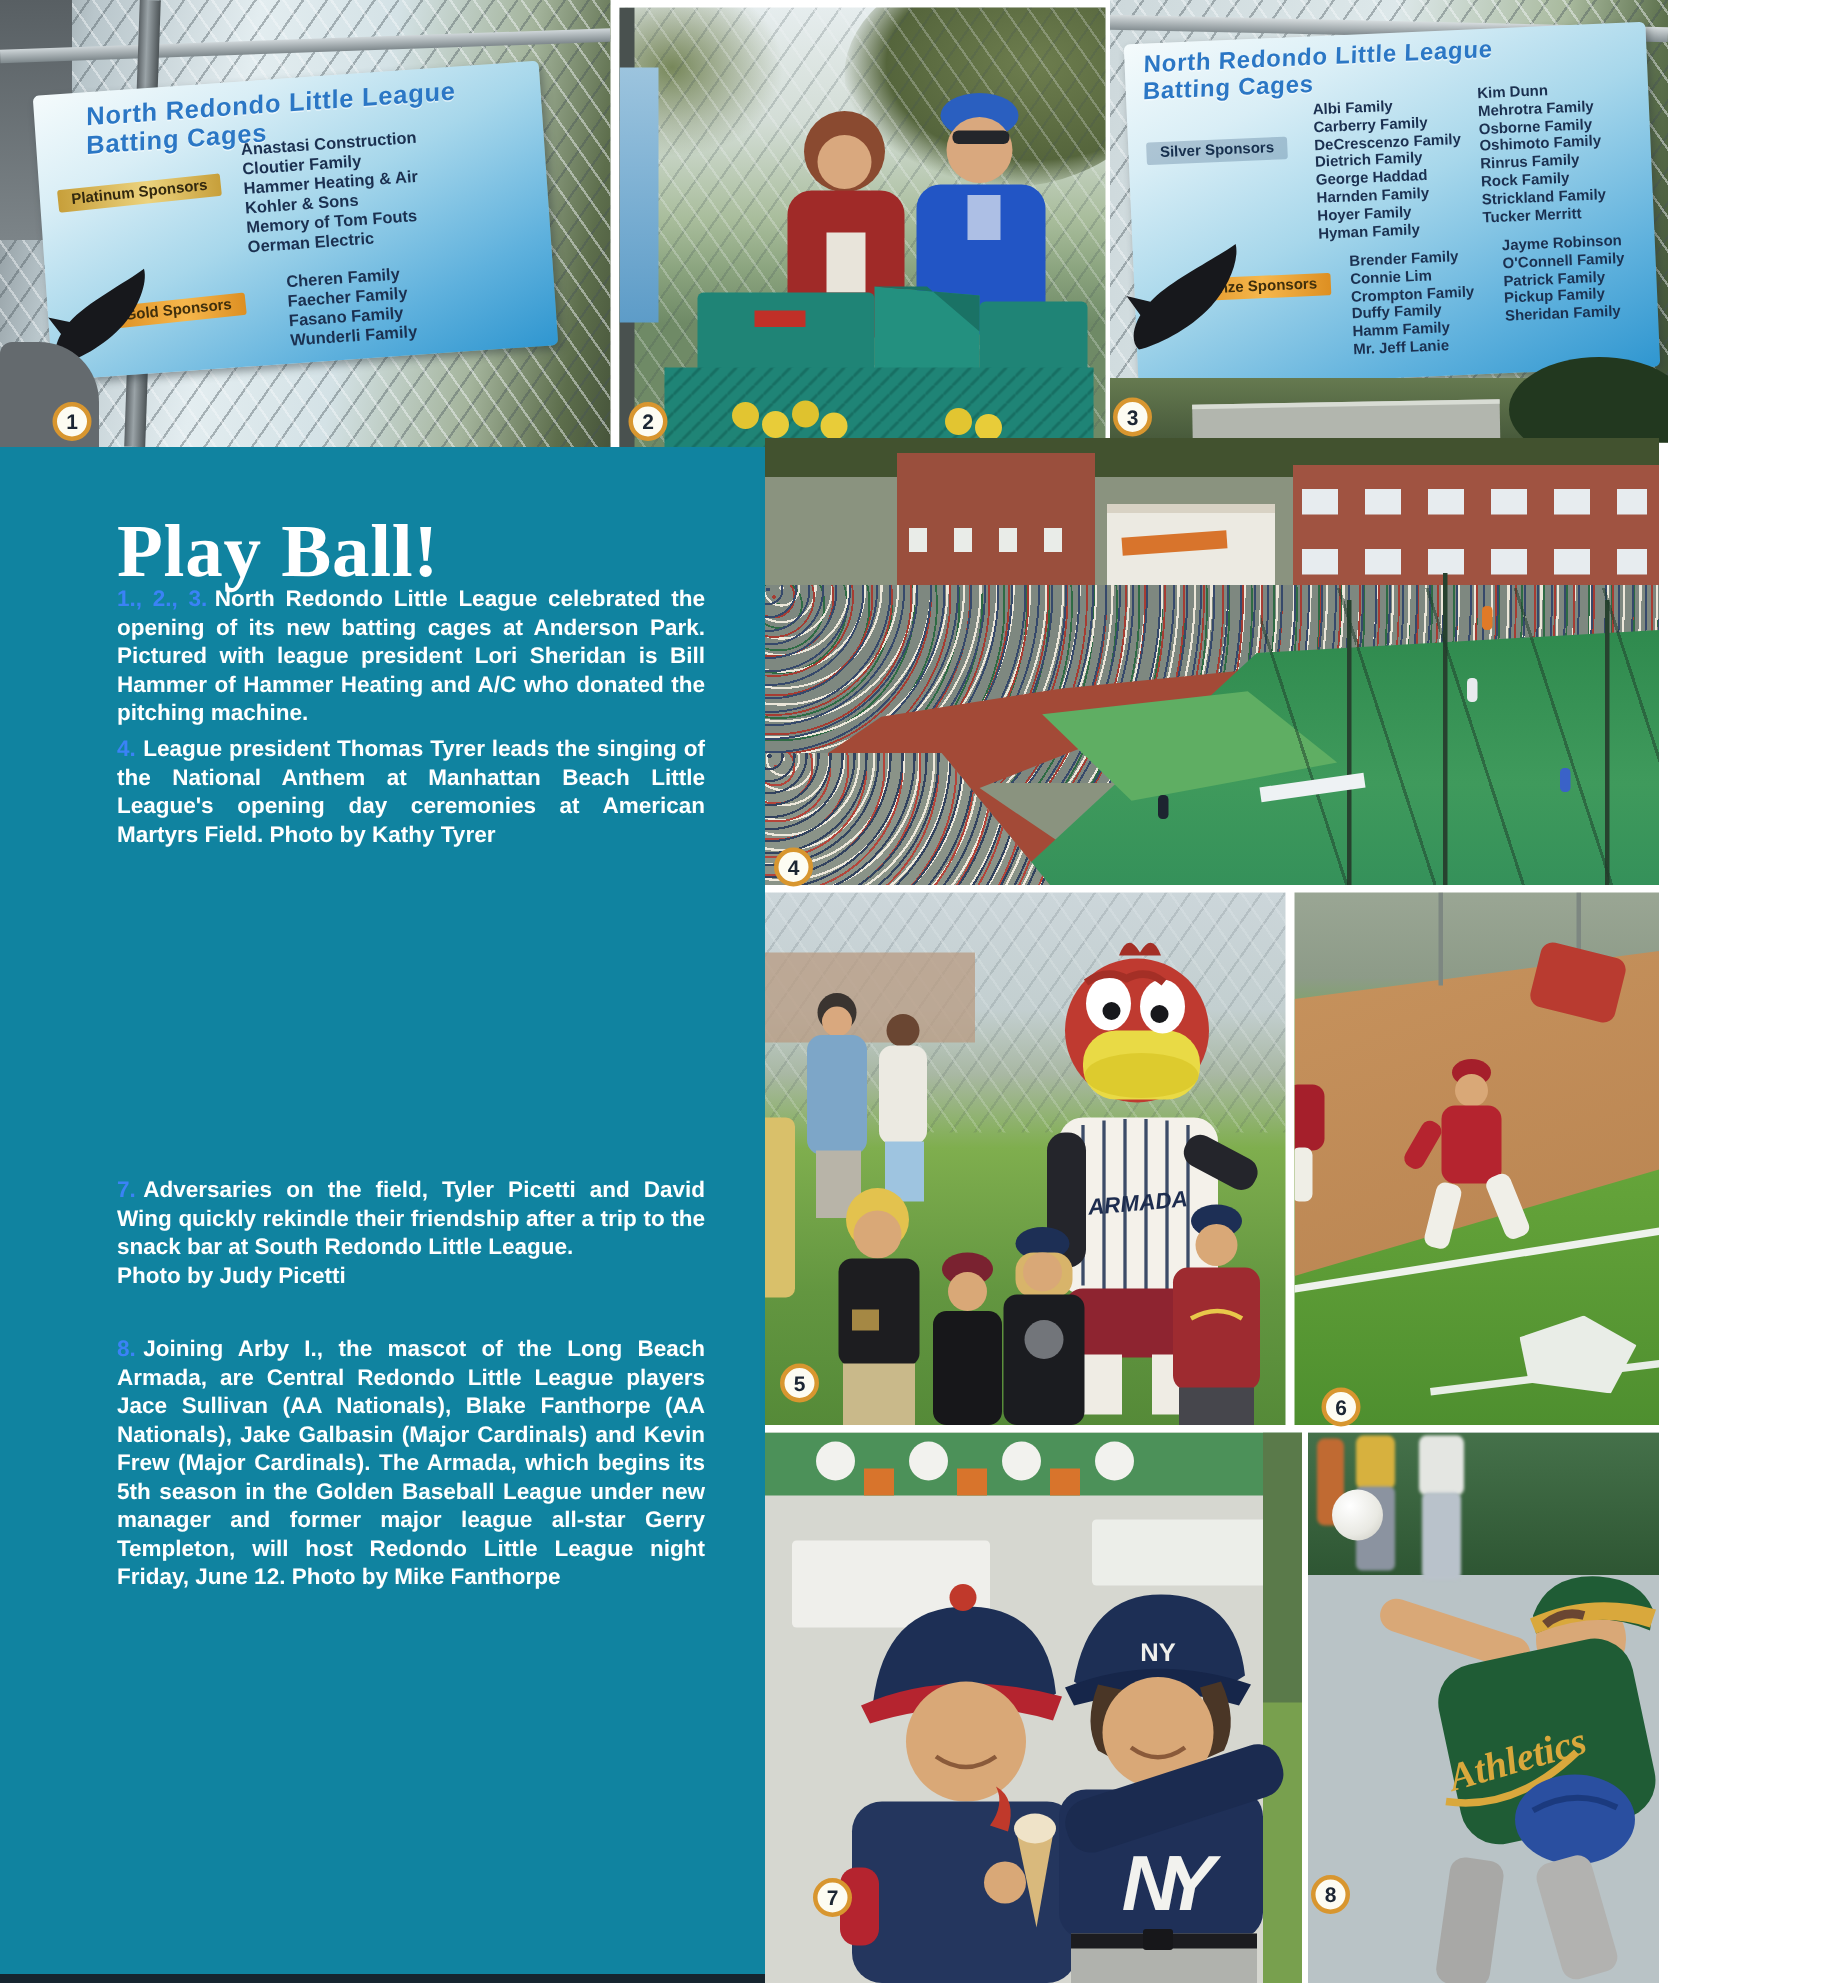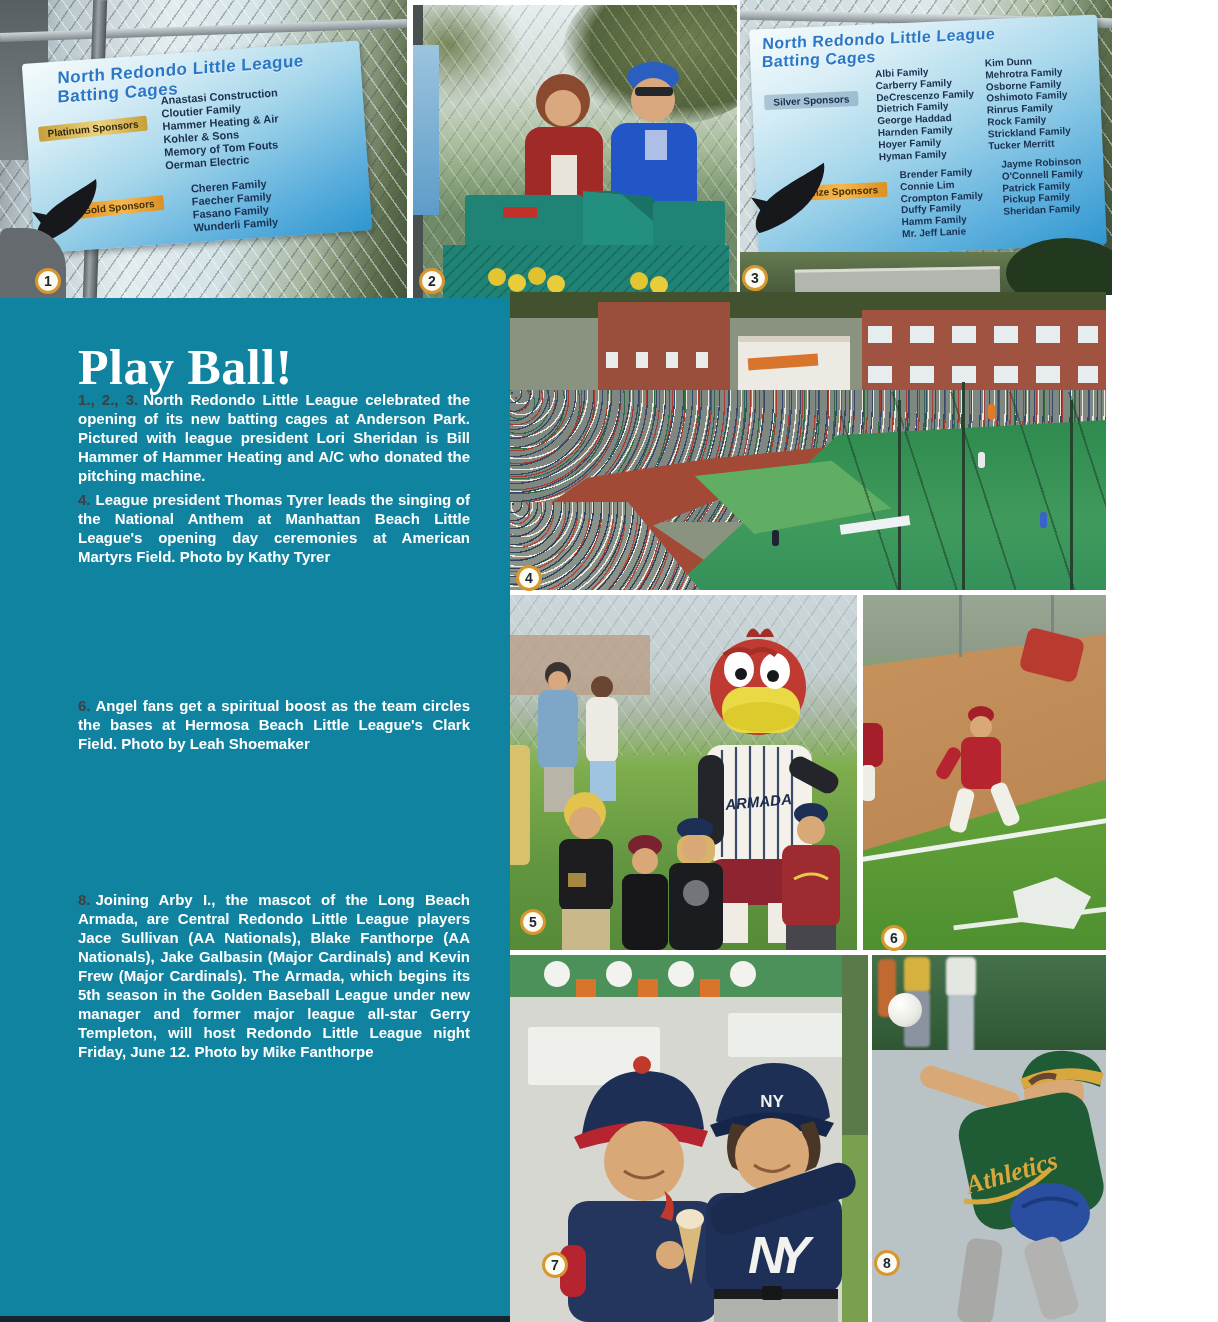--- a/index.html
+++ b/index.html
@@ -7,21 +7,21 @@
         font-family:"Liberation Sans",sans-serif;}
   .photo{position:absolute;overflow:hidden;background:#b9c3c6;}
 
   
   #teal{position:absolute;left:0;top:298px;width:510px;height:1019px;background:#1083a0;}
   #teal-bottom{position:absolute;left:0;top:1316px;width:510px;height:6px;background:#16242e;}
   .headline{position:absolute;left:78px;top:338px;color:#ffffff;
             font-family:"Liberation Serif",serif;font-weight:700;font-size:50px;letter-spacing:.5px;}
   .cap{position:absolute;left:78px;width:392px;margin:0;color:#ffffff;
        font-size:15px;font-weight:700;line-height:1.27;text-align:justify;}
-  .capnum{color:#404040;margin-right:5px;}
+  .capnum{color:#3b82f6;margin-right:5px;}
   .captext{white-space:pre-line;}
 
   
   .marker{position:absolute;width:26px;height:26px;border-radius:50%;background:#fdfcf2;
           border:3px solid #d8962f;box-sizing:border-box;color:#1c2633;
           display:flex;align-items:center;justify-content:center;
           font-size:14px;font-weight:700;z-index:40;}
 
   
   .mesh{position:absolute;inset:0;
@@ -309,22 +309,23 @@
   <div id="teal"></div>
   <div id="teal-bottom"></div>
   <h1 class="headline" style="margin:0">Play Ball!</h1>
 
   <p class="cap" style="top:390px">
     <span class="capnum">1., 2., 3.</span><span class="captext">North Redondo Little League celebrated the opening of its new batting cages at Anderson Park. Pictured with league president Lori Sheridan is Bill Hammer of Hammer Heating and A/C who donated the pitching machine.</span>
   </p>
   <p class="cap" style="top:490px">
     <span class="capnum">4.</span><span class="captext">League president Thomas Tyrer leads the singing of the National Anthem at Manhattan Beach Little League's opening day ceremonies at American Martyrs Field. Photo by Kathy Tyrer</span>
   </p>
-  <p class="cap" style="top:696px">
-    <span class="capnum">6.</span><span class="captext">Angel fans get a spiritual boost as the team circles the bases at Hermosa Beach Little League's Clark Field. Photo by Leah Shoemaker</span>
+  <p class="cap" style="top:784px">
+    <span class="capnum">7.</span><span class="captext">Adversaries on the field, Tyler Picetti and David Wing quickly rekindle their friendship after a trip to the snack bar at South Redondo Little League.
+Photo by Judy Picetti</span>
   </p>
   <p class="cap" style="top:890px">
     <span class="capnum">8.</span><span class="captext">Joining Arby I., the mascot of the Long Beach Armada, are Central Redondo Little League players Jace Sullivan (AA Nationals), Blake Fanthorpe (AA Nationals), Jake Galbasin (Major Cardinals) and Kevin Frew (Major Cardinals). The Armada, which begins its 5th season in the Golden Baseball League under new manager and former major league all-star Gerry Templeton, will host Redondo Little League night Friday, June 12. Photo by Mike Fanthorpe</span>
   </p>
 
   <div class="photo" id="p4">
     <div class="p4-trees"></div>
     <div class="p4-build-left">
         <div class="win"></div>
       </div>

